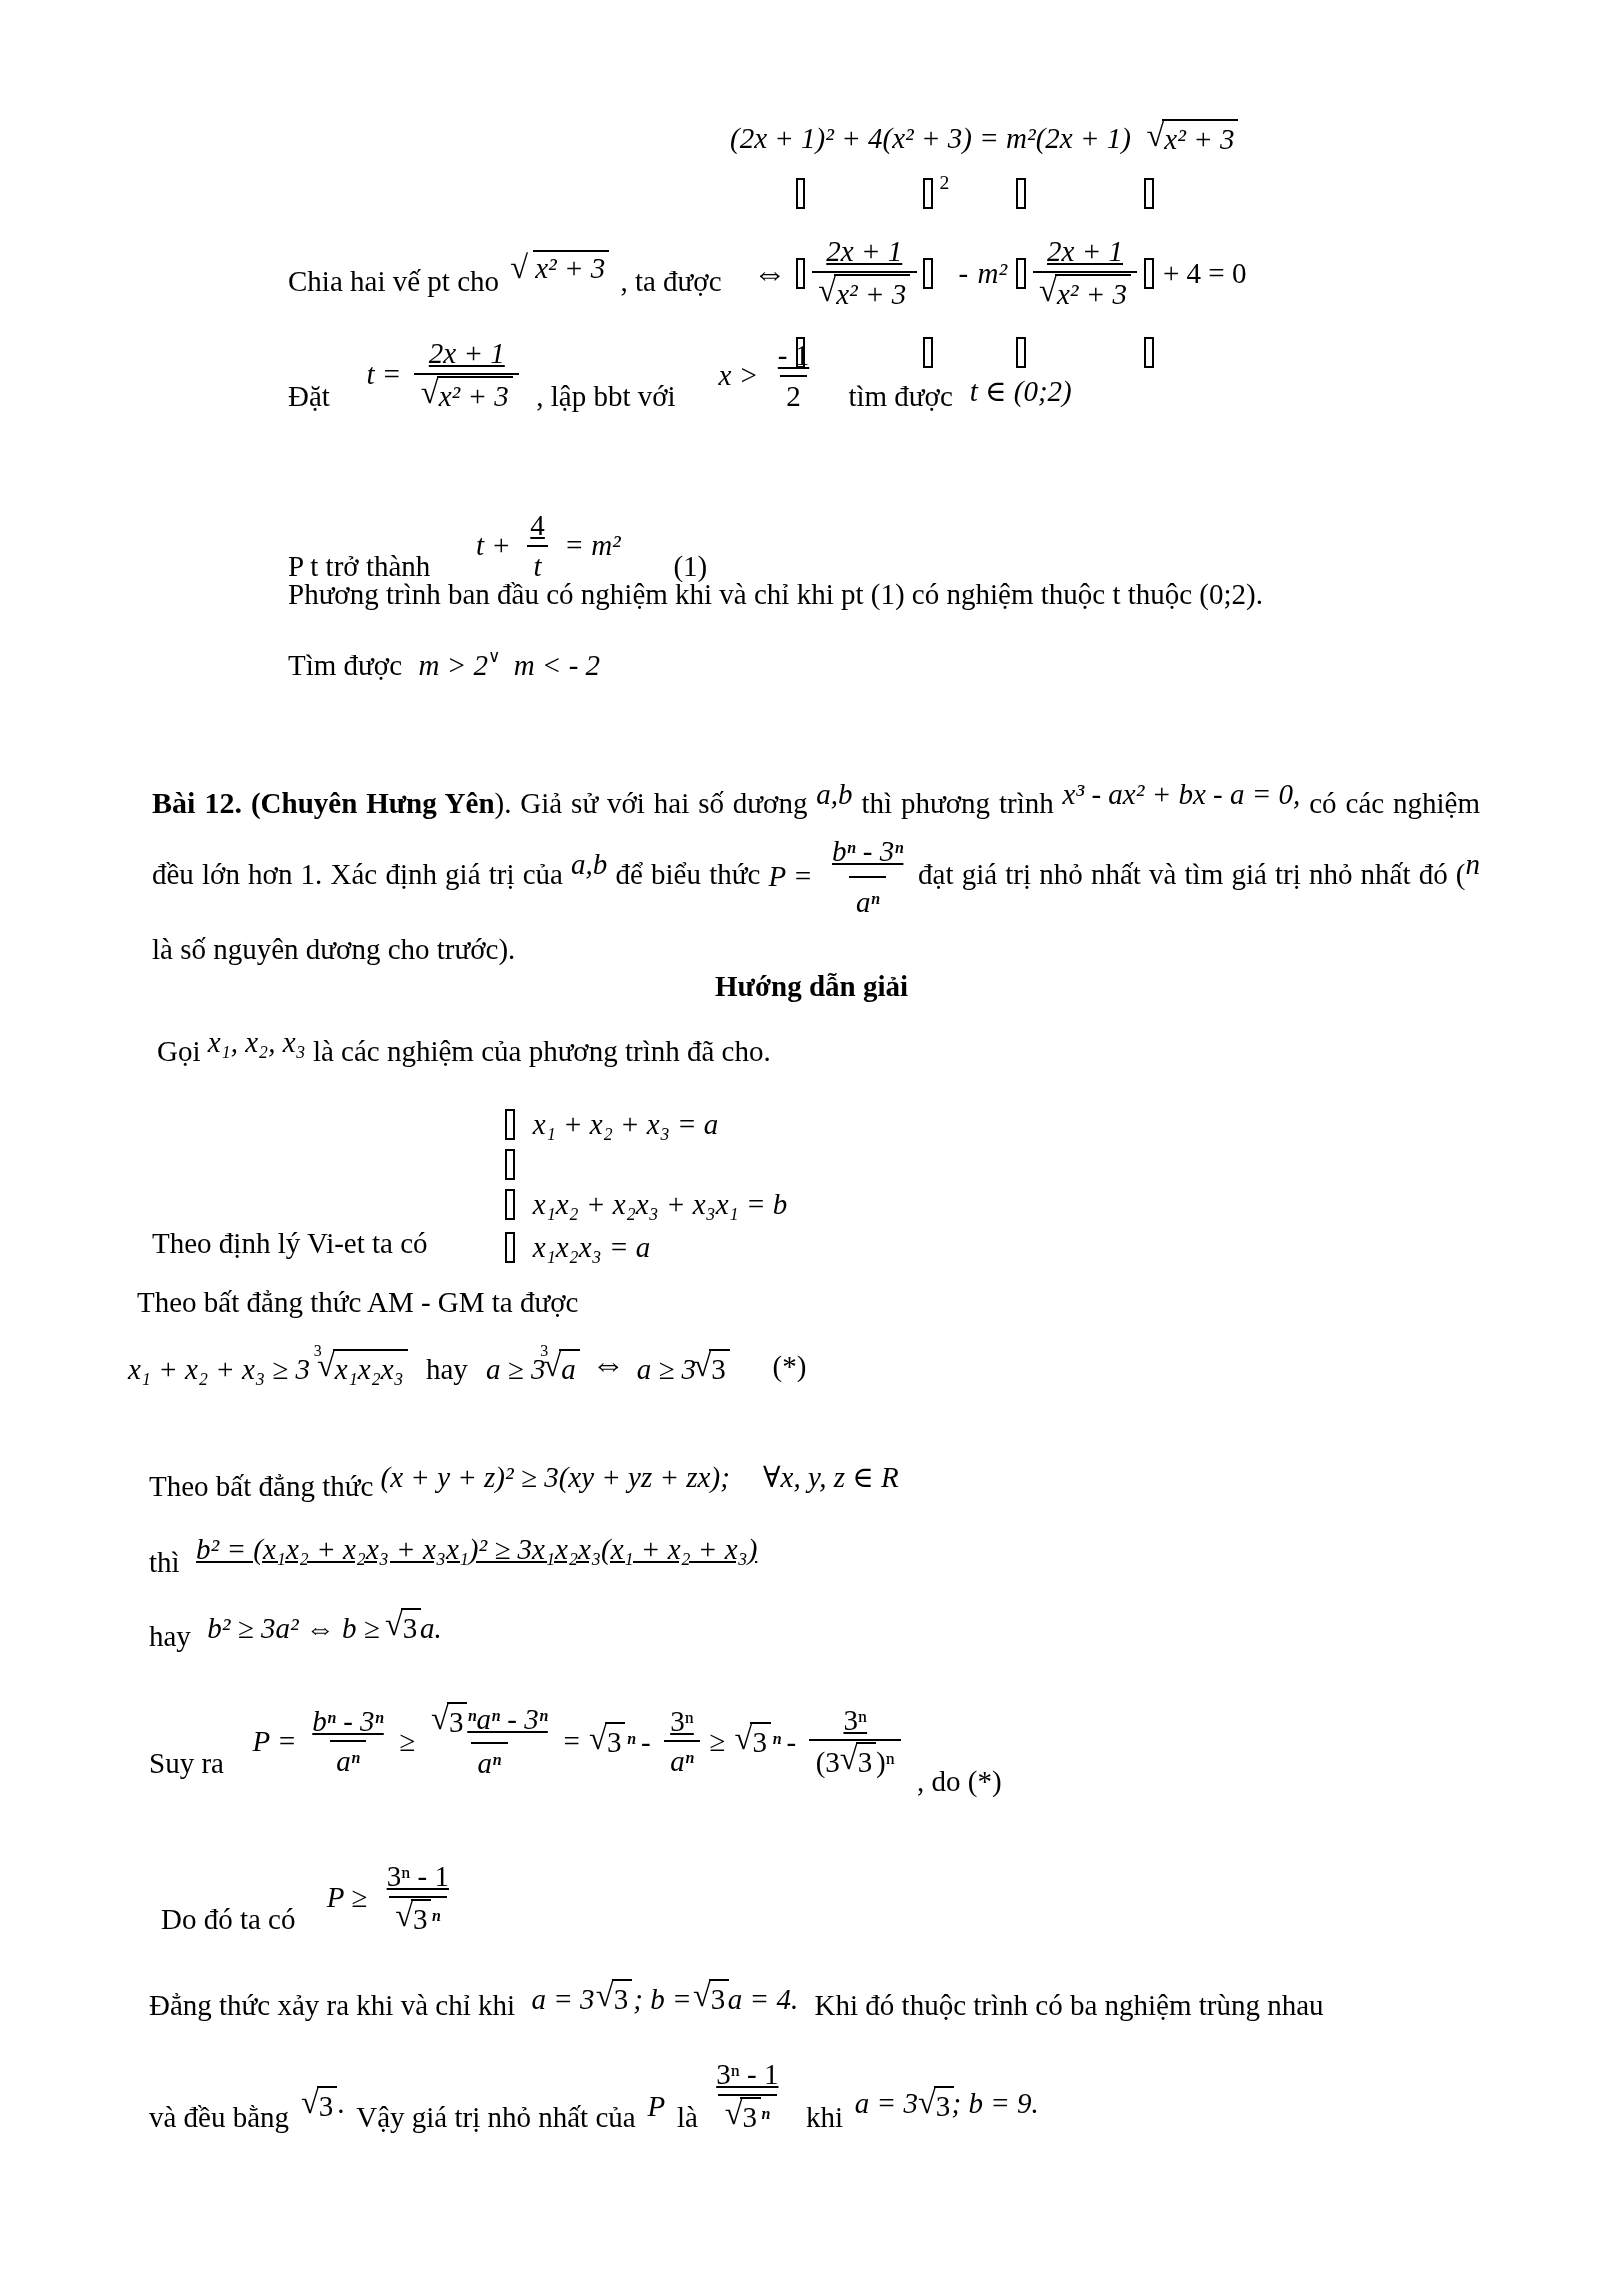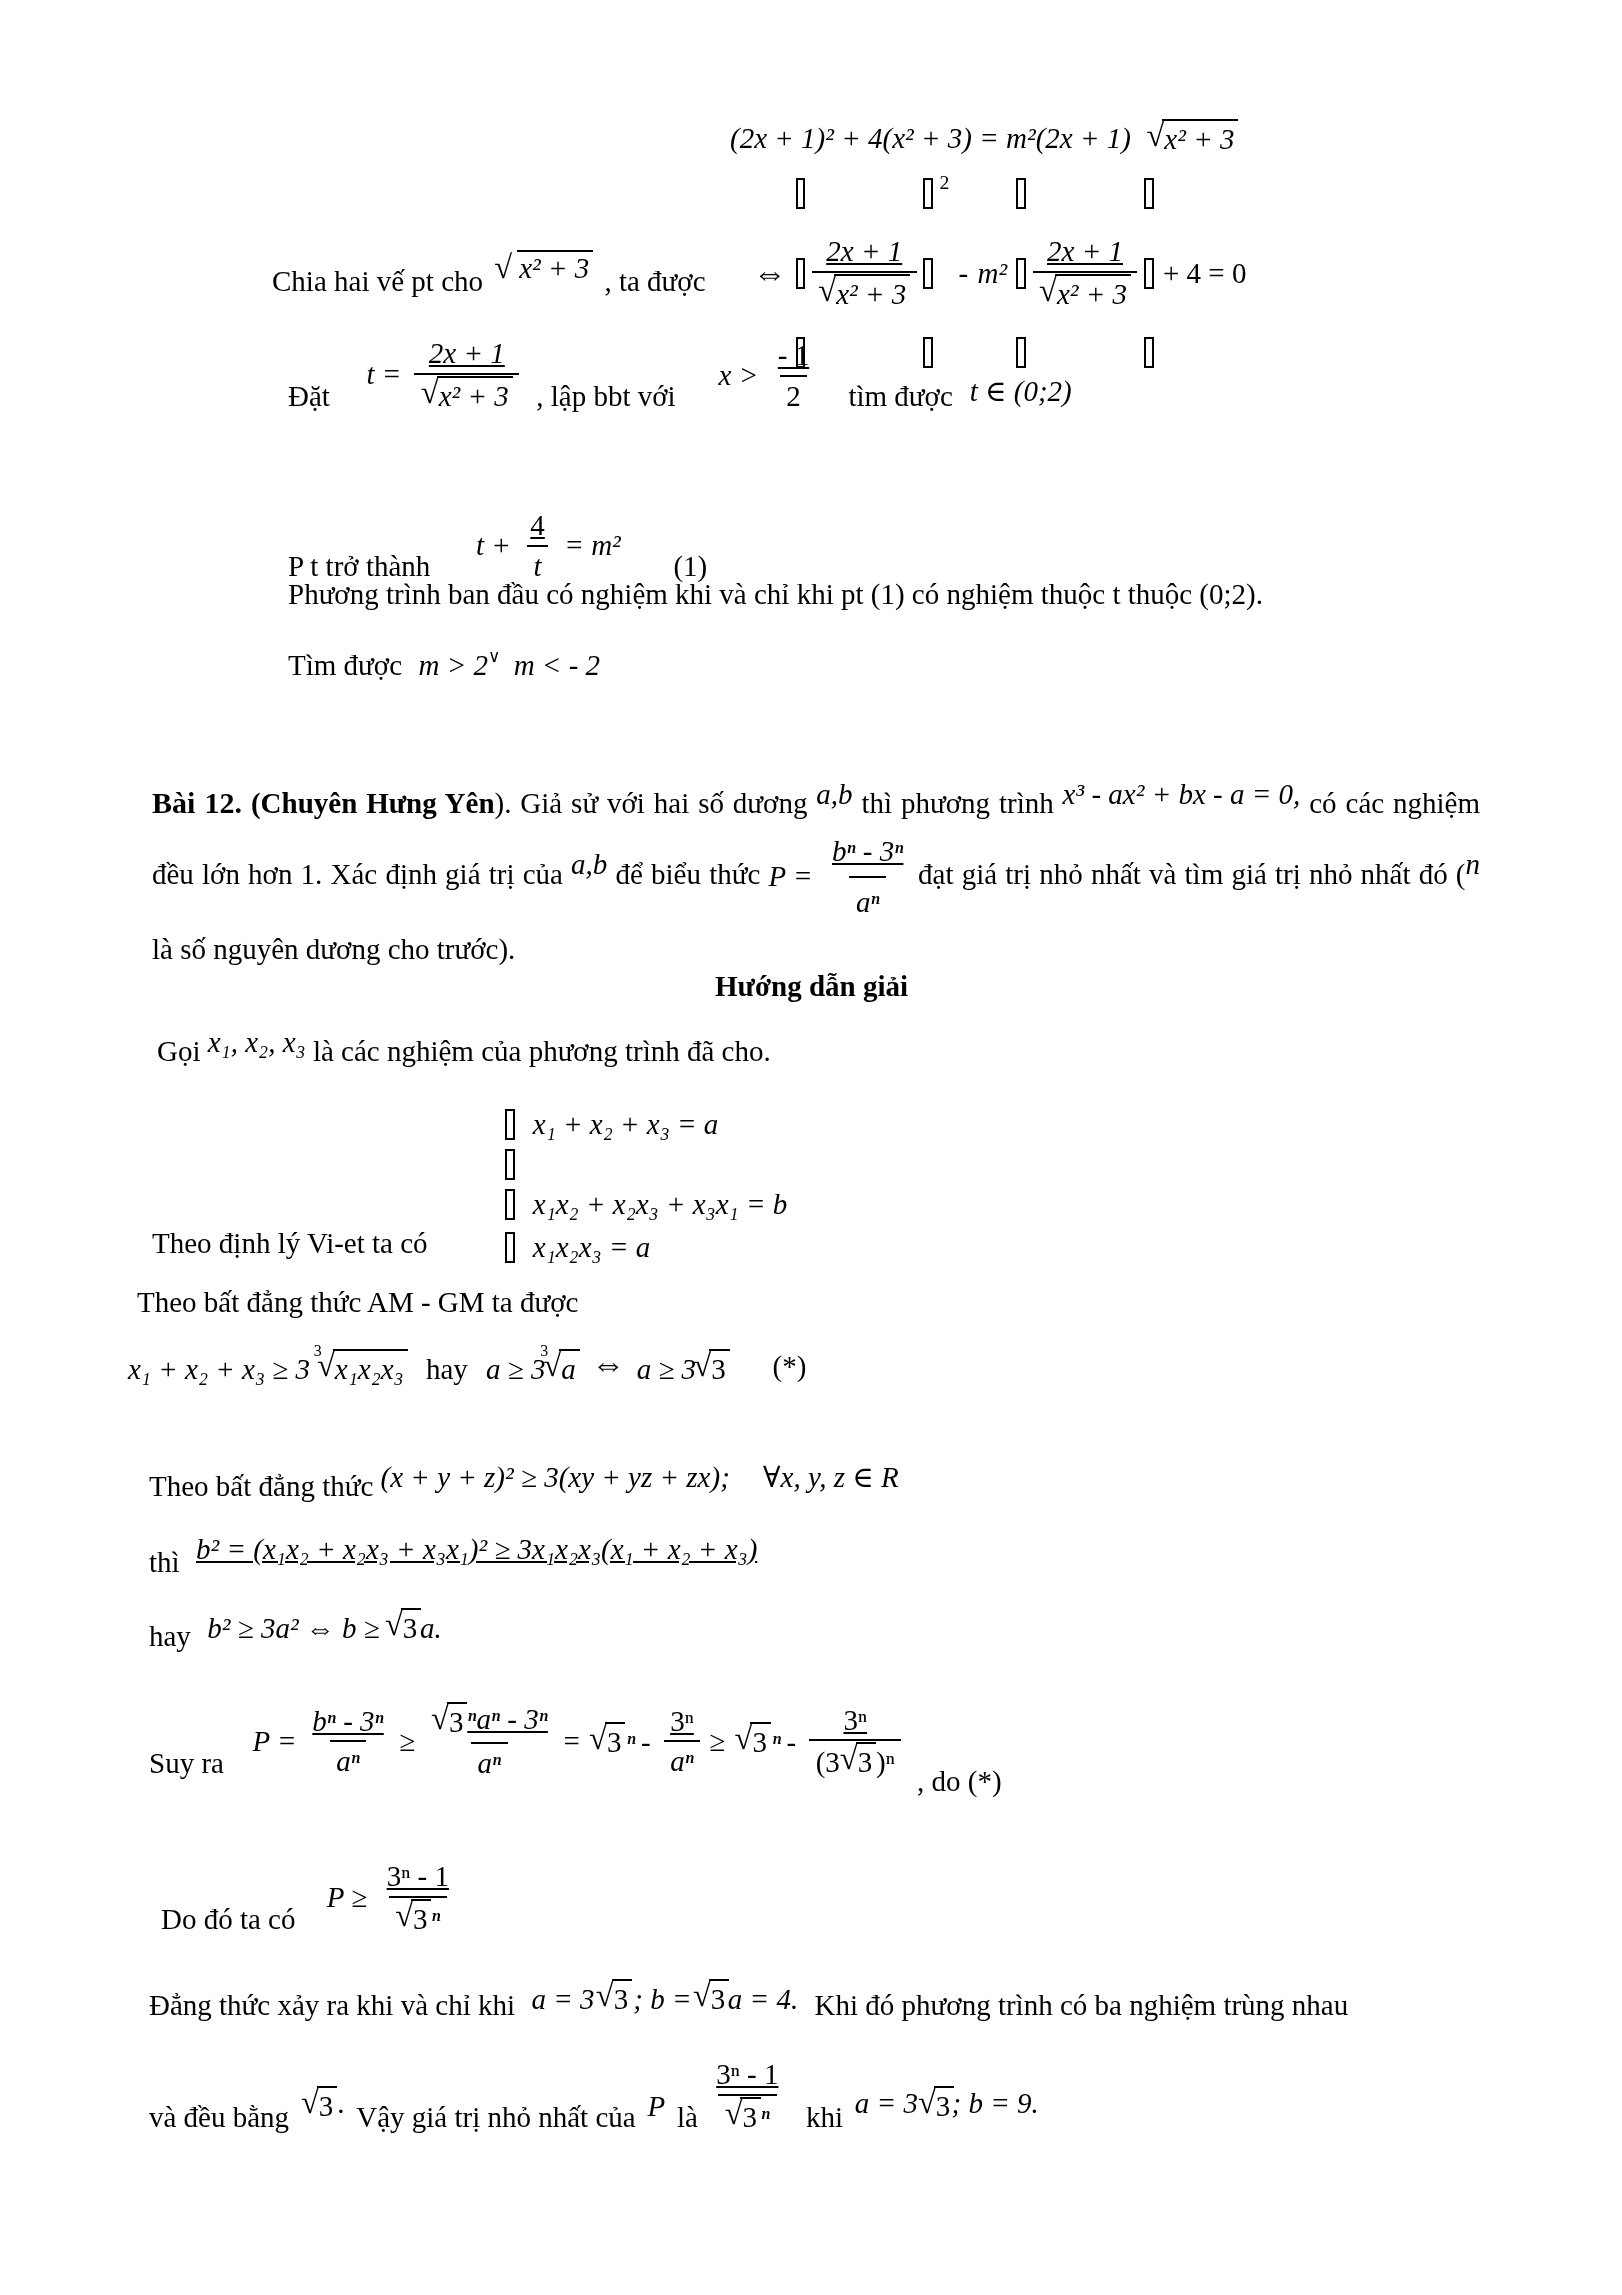--- a/index.html
+++ b/index.html
@@ -37,21 +37,21 @@
 <div class="page">
 
   <div class="abs mrow" style="left:730px;top:119px;">
     <span class="m">(2x + 1)² + 4(x² + 3) = m²(2x + 1)</span>
     <span class="rad" style="margin-left:2.6px;">
       <span class="rt">√</span>
       <span class="rc m">x² + 3</span>
     </span>
   </div>
 
-  <div class="abs" style="left:272px;top:263px;">
+  <div class="abs" style="left:288px;top:263px;">
     <span>Chia hai vế pt cho</span>
     <span class="rad mr" style="top:-13px;margin:0 3.9px;">
       <span class="rt">√</span>
       <span class="rc m">x² + 3</span>
     </span>
     <span>, ta được</span>
   </div>
 
   <div class="abs" style="left:753px;top:175px;display:flex;align-items:center;column-gap:9.2px;height:196px;">
     <span class="iff">⇔</span>
@@ -331,21 +331,21 @@
             <span class="rc">3</span>
           </span>
           <span class="m">; b =</span>
           <span class="rad">
             <span class="rt">√</span>
             <span class="rc">3</span>
           </span>
           <span class="m" style="margin-left:-2.6px;">a = 4.</span>
       </span>
     </span>
-    <span>Khi đó phương trình có ba nghiệm trùng nhau</span>
+    <span>Khi đó thuộc trình có ba nghiệm trùng nhau</span>
   </div>
 
   <div class="abs line" style="left:149px;top:2056px;column-gap:11.8px;">
     <span>và đều bằng</span>
     <span class="mrow rfe mrr">
       <span class="rad">
           <span class="rt">√</span>
           <span class="rc">3</span>
         </span><span>.</span>
     </span>

